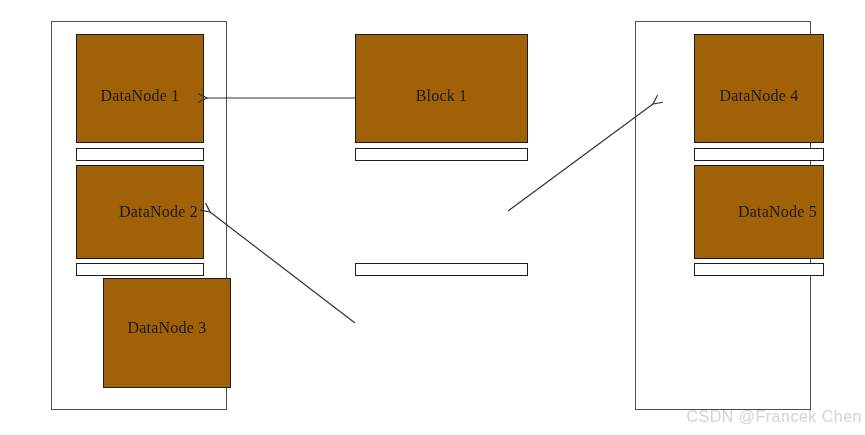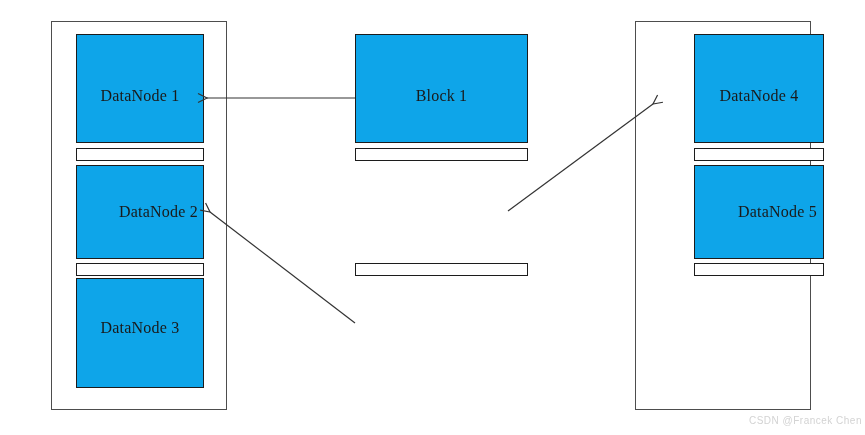--- a/index.html
+++ b/index.html
@@ -24,21 +24,21 @@
     background: transparent;
     box-sizing: border-box;
   }
   .rack-left  { left: 51px;  width: 176px; }
   .rack-right { left: 635px; width: 176px; }
 
   
   .box {
     position: absolute;
     box-sizing: border-box;
-    background: #0ea5e9;
+    background: #a16207;
     border: 1.6px solid #1c1c1c;
     display: flex;
     align-items: center;
     justify-content: center;
     font-size: 16px;
     color: #1a1a1a;
     letter-spacing: 0.2px;
   }
   .slot {
     position: absolute;
@@ -51,36 +51,36 @@
   .c2 { left: 355px; width: 173px; }
   .c3 { left: 694px; width: 130px; }
   
   .r1  { top: 34px;  height: 109px; }
   .rs1 { top: 148px; height: 13px; }
   .r2  { top: 165px; height: 94px; padding-left: 37px; }
   .rs2 { top: 263px; height: 13px; }
   .r3  { top: 278px; height: 110px; }
   
   .r1.box { padding-top: 14px; }
-  .r3.box { padding-bottom: 11px; }
+  .r3.box { padding-bottom: 11px; margin-left: 27px; }
 
   .arrows-layer {
     position: absolute;
     left: 0;
     top: 0;
     width: 865px;
     height: 435px;
     pointer-events: none;
   }
   .watermark {
     position: absolute;
     right: 3px;
     bottom: 9px;
     font-family: "Liberation Sans", sans-serif;
-    font-size: 10px;
+    font-size: 16px;
     color: #d3d3d3;
     letter-spacing: 0.5px;
     white-space: nowrap;
   }
 </style>
 </head>
 <body>
 
 <div class="canvas">
 

